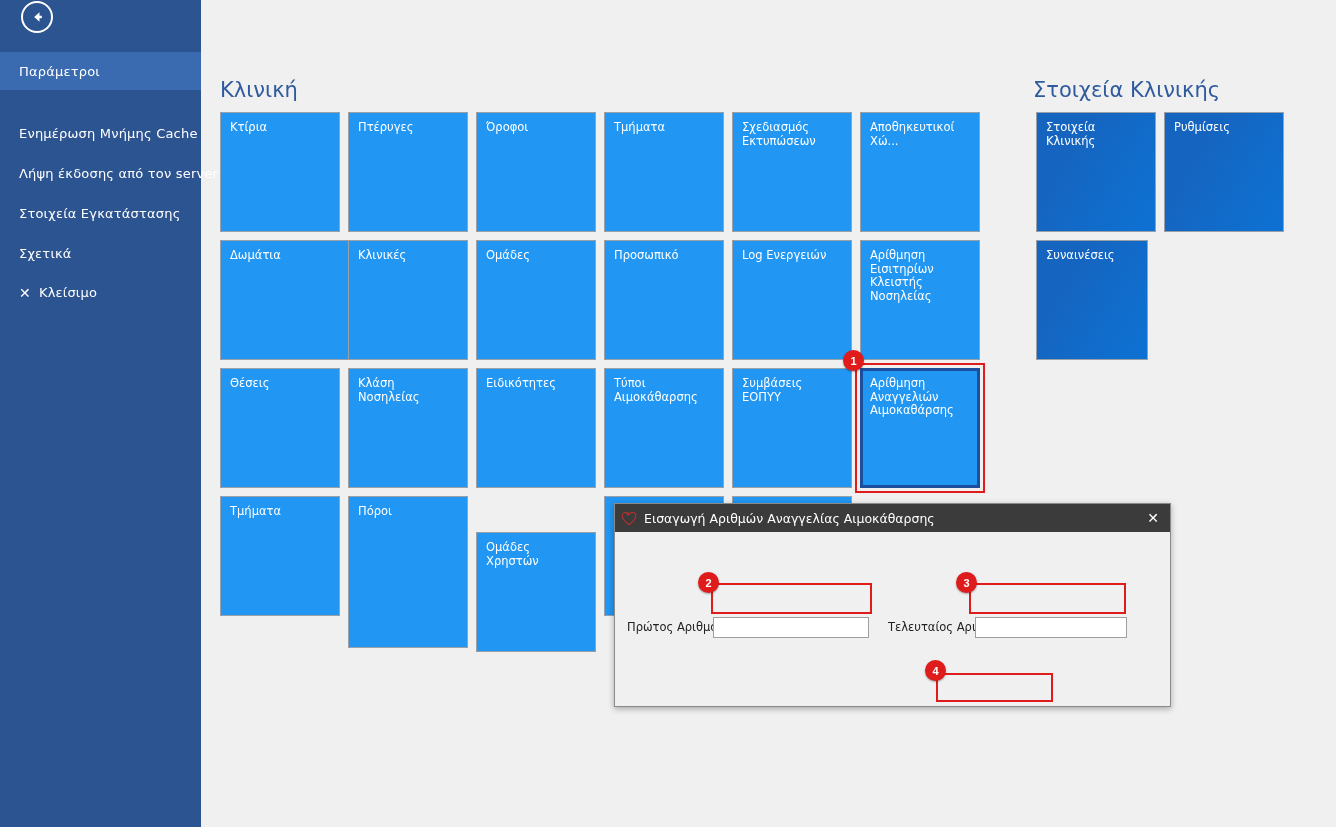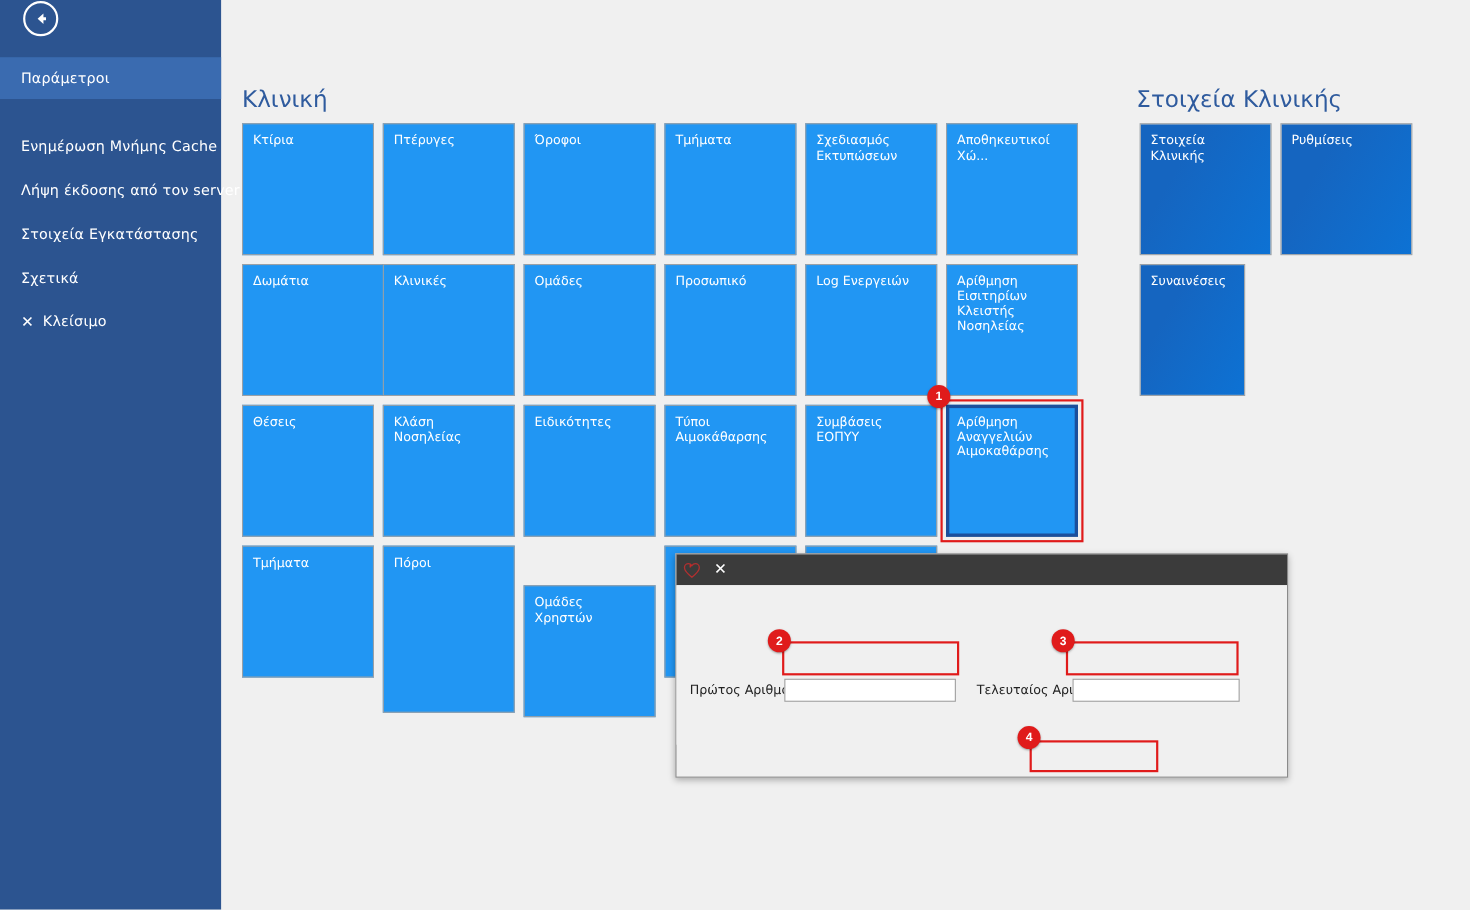--- a/index.html
+++ b/index.html
@@ -195,34 +195,35 @@
 Αιμοκαθάρσης</div>
 
 <div class="tile light" style="left:220px; top:496px; width:120px; height:120px;">Τμήματα</div>
 <div class="tile light" style="left:348px; top:496px; width:120px; height:152px;">Πόροι</div>
 <div class="tile light" style="left:476px; top:496px; width:120px; height:120px;margin-top:36px;">Ομάδες Χρηστών</div>
 <div class="tile light" style="left:604px; top:496px; width:120px; height:120px;">Χ</div>
 <div class="tile light" style="left:732px; top:496px; width:120px; height:120px;"></div>
 
 <div class="tile dark" style="left:1036px; top:112px; width:120px; height:120px;">Στοιχεία Κλινικής</div>
 <div class="tile dark" style="left:1164px; top:112px; width:120px; height:120px;">Ρυθμίσεις</div>
-<div class="tile dark" style="left:1036px; top:240px; width:96px; height:120px;">Συναινέσεις</div>
+<div class="tile dark" style="left:1036px; top:240px; width:112px; height:120px;">Συναινέσεις</div>
 
 <div class="anno-box" style="left:855px; top:363px; width:130px; height:130px;"></div>
 <div class="anno-badge" style="left:843px; top:350px;">1</div>
 
 <div id="dialog">
 
   <div id="dialog-titlebar">
     <span id="dialog-icon">
       <svg width="18" height="18" viewBox="0 0 24 24">
         <path d="M12 21C7 17 3 13.5 3 9.5C3 6.5 5.3 4.5 7.8 4.5C9.6 4.5 11 5.5 12 7C13 5.5 14.4 4.5 16.2 4.5C18.7 4.5 21 6.5 21 9.5C21 13.5 17 17 12 21Z" fill="none" stroke="#b03030" stroke-width="1.6"></path>
         <path d="M9.6 5.2C10.9 5.2 11.6 6.1 12.1 7.2C11.2 8 10.3 8.9 9.7 10C9.2 8.6 8.6 7.2 9.6 5.2Z" fill="#c62828"></path>
       </svg>
     </span>
+    <span id="dialog-title">Εισαγωγή Αριθμών Αναγγελίας Αιμοκάθαρσης</span>
     <span id="dialog-close">✕</span>
   </div>
 
   <div id="dialog-body">
     <div class="field-label" id="first-num-label">Πρώτος Αριθμός</div>
     <input class="text-input" id="first-num-input" type="text" value="" style="">
 
     <div class="field-label" id="last-num-label">Τελευταίος Αριθμός</div>
     <input class="text-input" id="last-num-input" type="text" value="" style="">
   </div>

